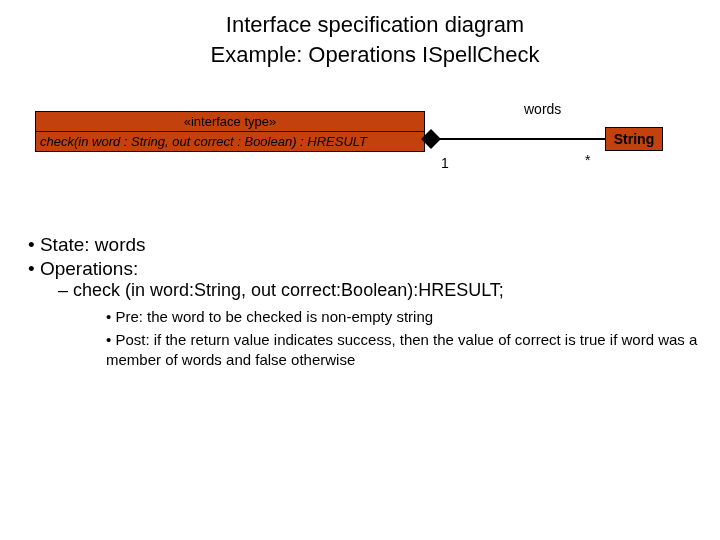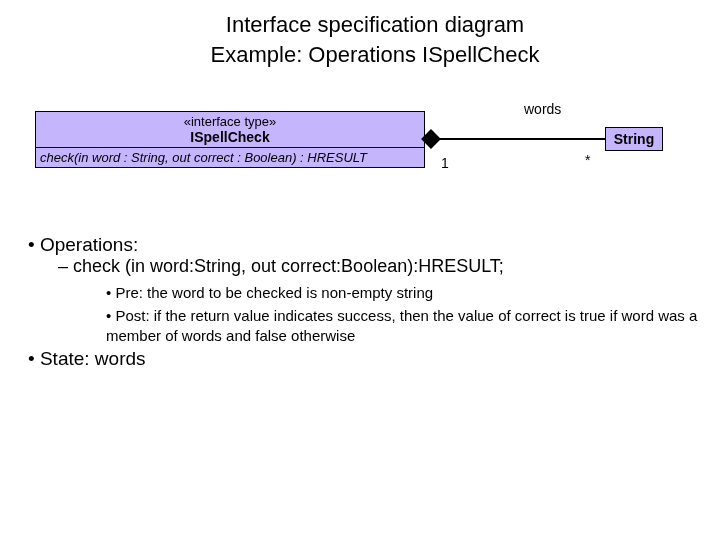--- a/index.html
+++ b/index.html
@@ -20,21 +20,21 @@
   }
   .diagram {
     position: relative;
     width: 680px;
     height: 100px;
     margin: 30px 0 0 20px;
   }
   .uml-class {
     position: absolute;
     border: 1px solid #000;
-    background: #c4b5fd;
+    background: #c2410c;
     font-size: 14px;
   }
   .compartment {
     padding: 2px 6px;
     text-align: center;
   }
   .compartment + .compartment { border-top: 1px solid #000; font-style: italic; }
   .ispellcheck {
     left: 15px;
     top: 12px;
@@ -96,44 +96,43 @@
 
 <div class="title-block">
   <div>Interface specification diagram</div>
   <div>Example: Operations ISpellCheck</div>
 </div>
 
 <div class="diagram">
   <div class="uml-class ispellcheck">
     <div class="compartment">
       <div class="stereotype">«interface type»</div>
-      <div class="iface-name">ISpellCheck</div>
     </div>
     <div class="compartment ops">check(in word : String, out correct : Boolean) : HRESULT</div>
   </div>
 
   <div class="diamond"></div>
   <div class="assoc-line"></div>
 
   <div class="uml-class string-class">String</div>
 
   <div class="role-label role-words">words</div>
   <div class="role-label mult-left">1</div>
   <div class="role-label mult-right">*</div>
 </div>
 
 <div class="bullets">
   <ul class="lvl1">
+    <li>State: words</li>
     <li>
       <span>Operations:</span>
       <ul class="lvl2">
         <li>
           <span>check (in word:String, out correct:Boolean):HRESULT;</span>
           <ul class="lvl3">
             <li>Pre: the word to be checked is non-empty string</li>
             <li>Post: if  the return value indicates success, then the value of correct is true if word was a member of words and false otherwise</li>
           </ul>
         </li>
       </ul>
     </li>
-    <li>State: words</li>
   </ul>
 </div>
 
 </body></html>

